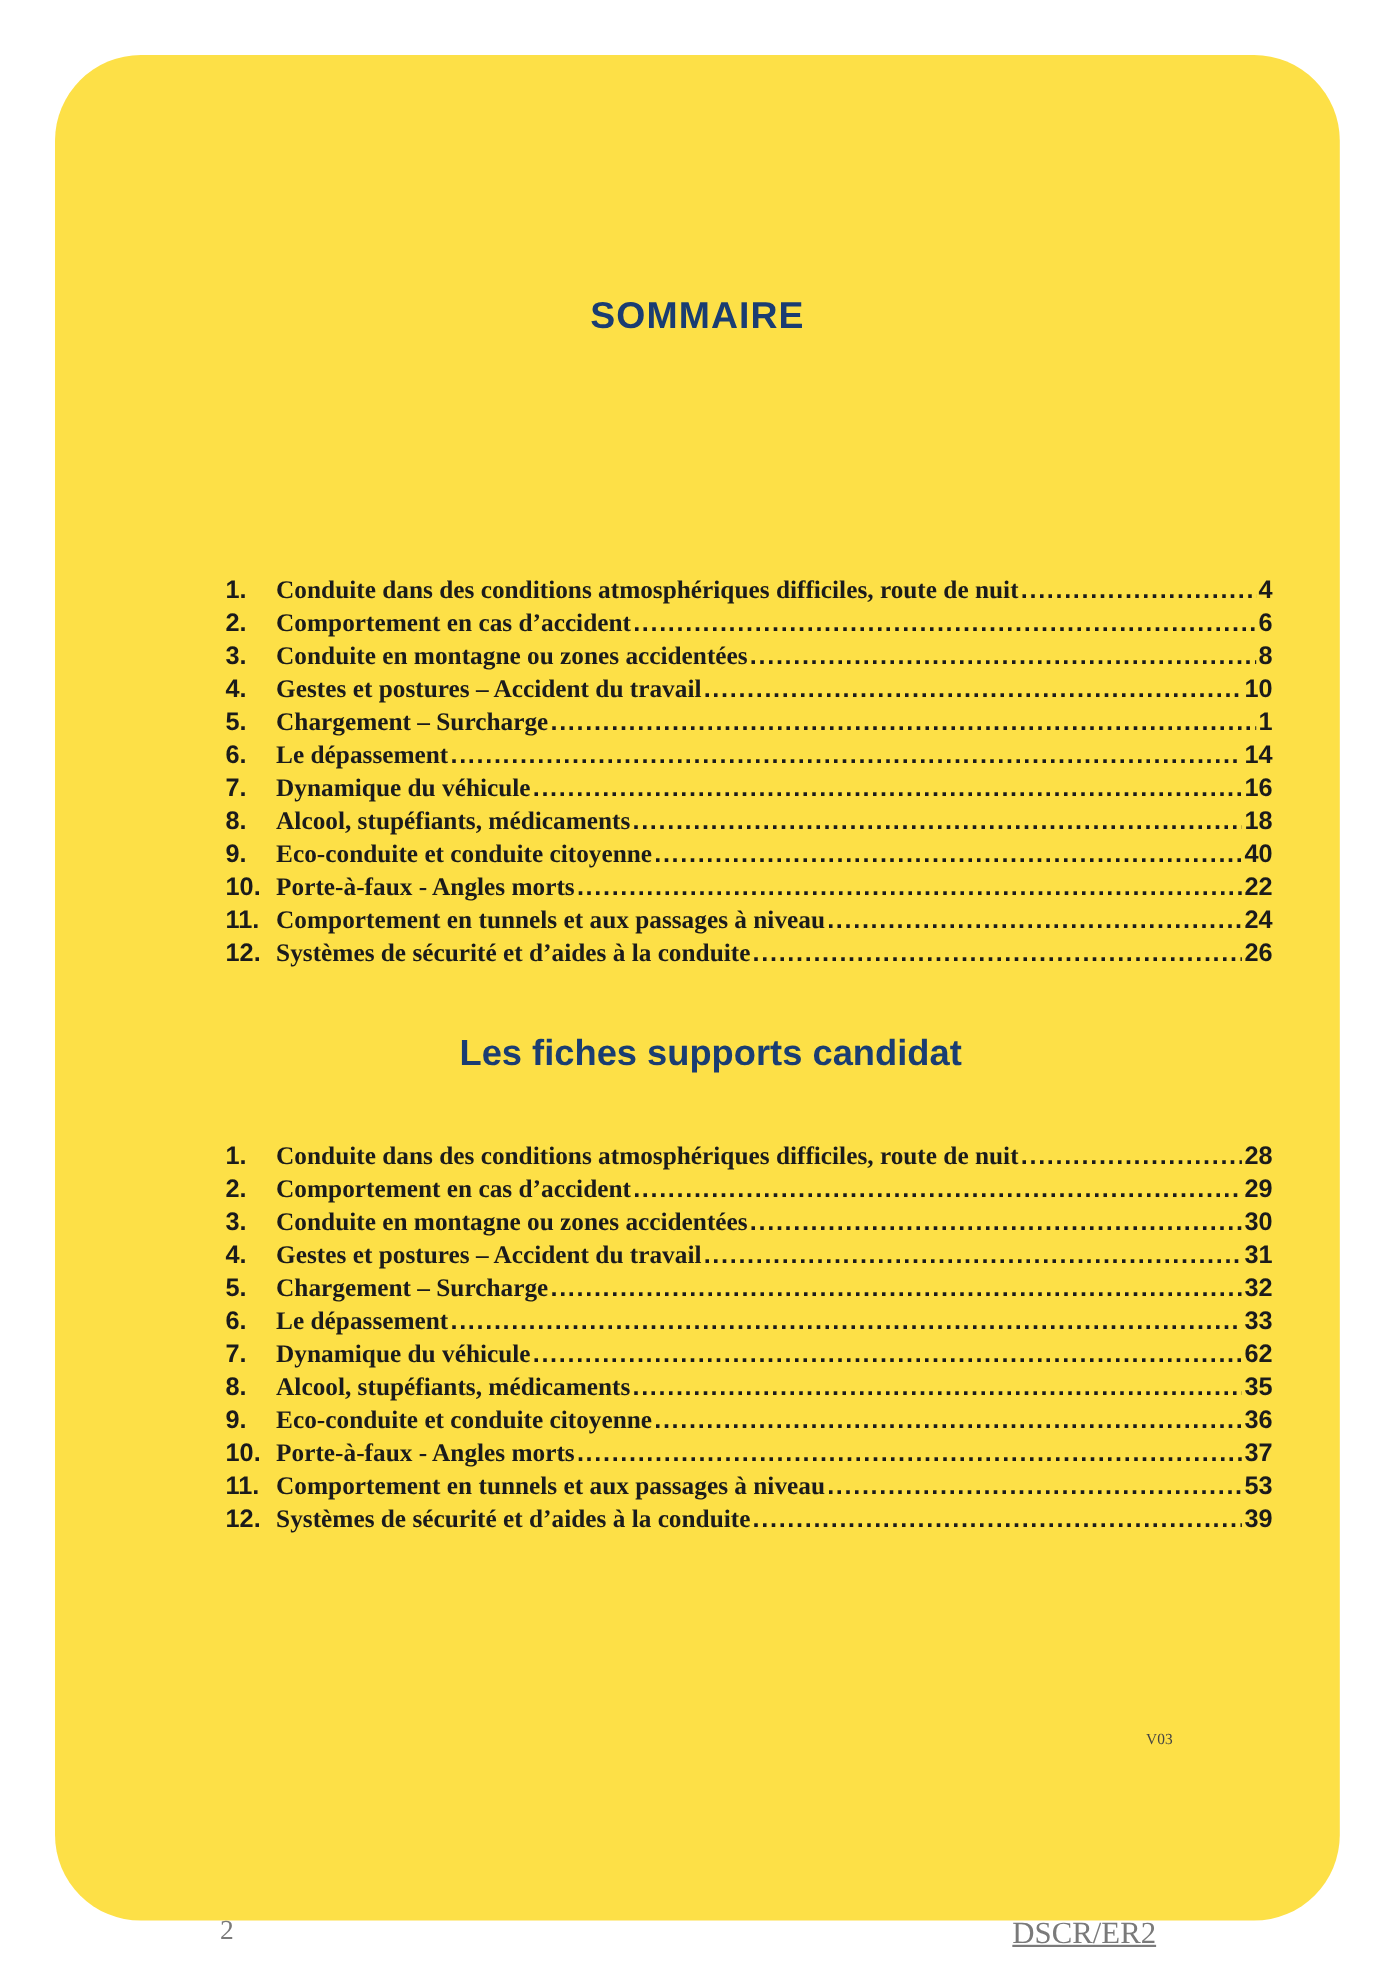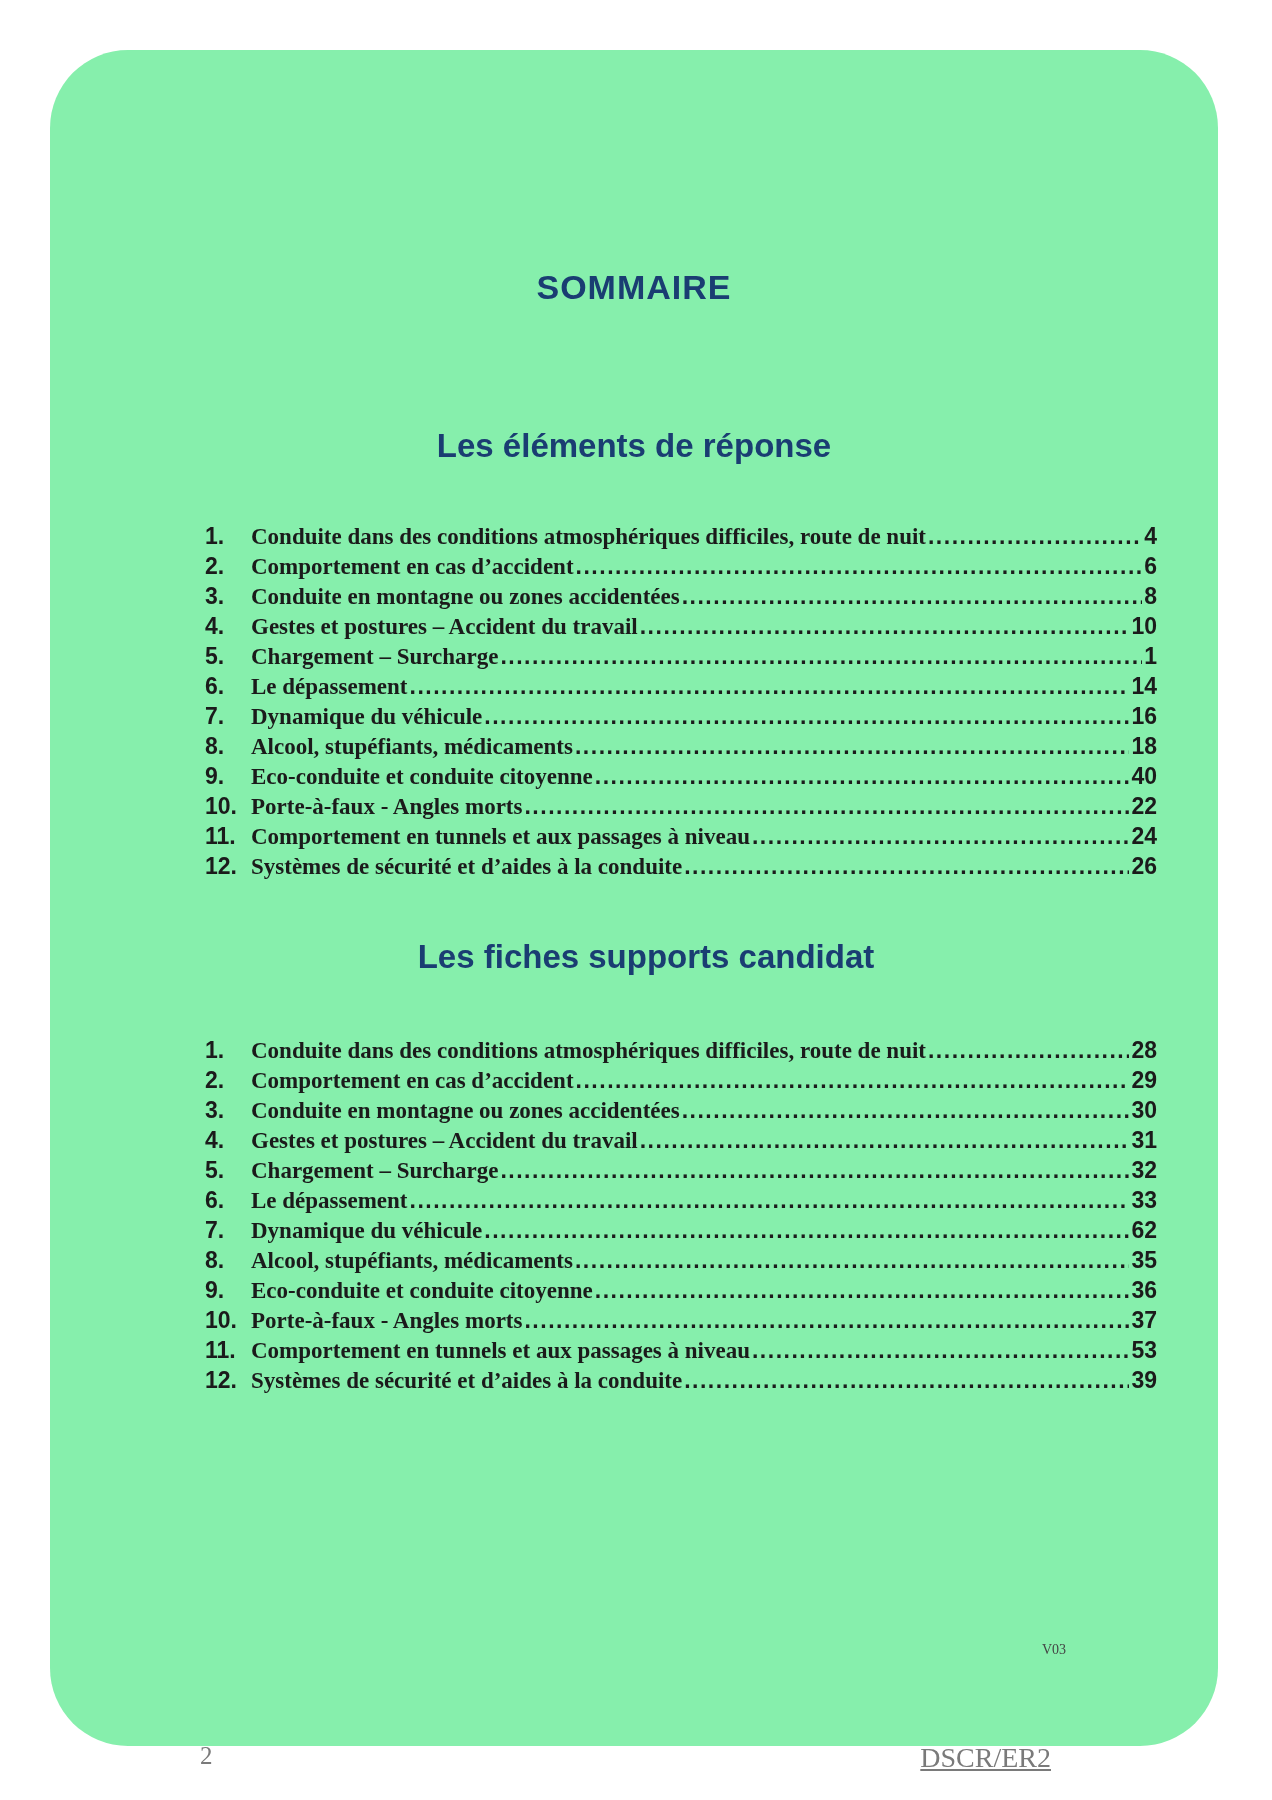--- a/index.html
+++ b/index.html
@@ -3,21 +3,21 @@
 <meta charset="utf-8">
 <style>
   html,body{margin:0;padding:0;}
   body{
     width:1272px;height:1800px;position:relative;background:#ffffff;
     font-family:"Liberation Sans","DejaVu Sans",sans-serif;
     overflow:hidden;
   }
   .card{
     position:absolute;left:50px;top:50px;width:1168px;height:1696px;
-    background:#86efac;border-radius:78px;
+    background:#fde047;border-radius:78px;
   }
   .doc-title{
     position:absolute;top:220px;left:0;width:100%;text-align:center;
     font-size:34px;font-weight:bold;color:#1a3d72;letter-spacing:1px;line-height:1;
   }
   .section-heading{
     position:absolute;left:0;width:100%;text-align:center;margin:0;
     font-size:33px;font-weight:bold;color:#1a3d72;line-height:1.1;
   }
   .heading-1{top:378px;}
@@ -32,21 +32,21 @@
     font-size:23px;font-weight:bold;color:#1b1b1b;white-space:nowrap;
   }
   .toc-num{flex:0 0 46px;}
   .toc-label{flex:0 1 auto;overflow:hidden;font-family:Liberation Serif, serif;}
   .toc-dots{
     flex:1 1 0;min-width:0;overflow:hidden;white-space:nowrap;
     letter-spacing:1.5px;margin:0 2px;
   }
   .toc-page{flex:0 0 auto;text-align:right;}
   .version-note{
-    position:absolute;top:1592px;right:152px;
+    position:absolute;top:1524px;right:152px;
     font-family:"Liberation Serif","DejaVu Serif",serif;
     font-size:14px;color:#444444;
   }
   .footer-page-number{
     position:absolute;top:1692px;left:150px;
     font-family:"Liberation Serif","DejaVu Serif",serif;
     font-size:25px;color:#7a7a7a;
   }
   .footer-doc-ref{
     position:absolute;top:1692px;right:167px;
@@ -54,21 +54,20 @@
     font-size:28px;color:#7a7a7a;text-decoration:underline;
   }
 </style>
 </head>
 <body>
 
 <div class="card">
 
   <div class="doc-title">SOMMAIRE</div>
 
-  <h2 class="section-heading heading-1">Les éléments de réponse</h2>
 
   <ol class="toc-list list-1">
   <li class="toc-row">
     <span class="toc-num">1.</span>
     <span class="toc-label">Conduite dans des conditions atmosphériques difficiles, route de nuit</span>
     <span class="toc-dots">........................................................................................................................................................................</span>
     <span class="toc-page">4</span>
   </li>
 
   <li class="toc-row">

